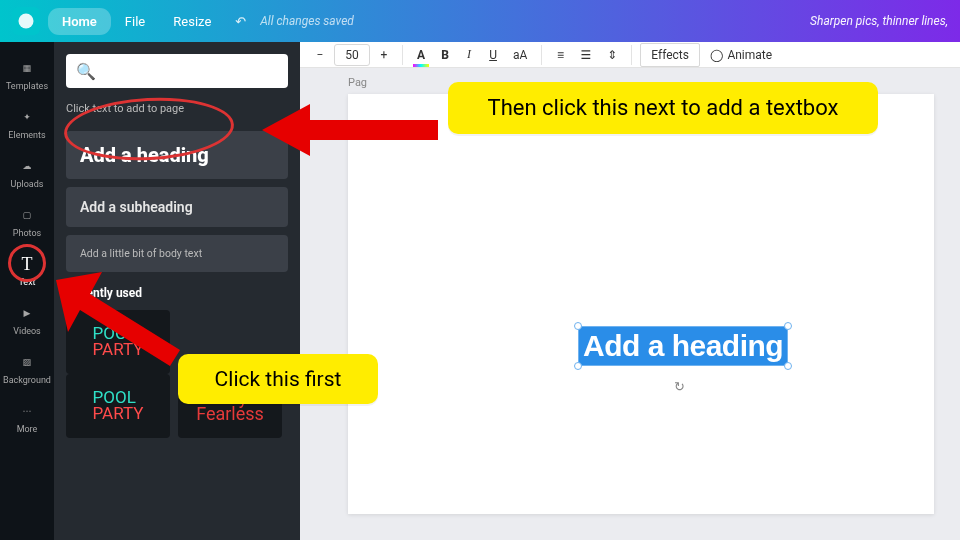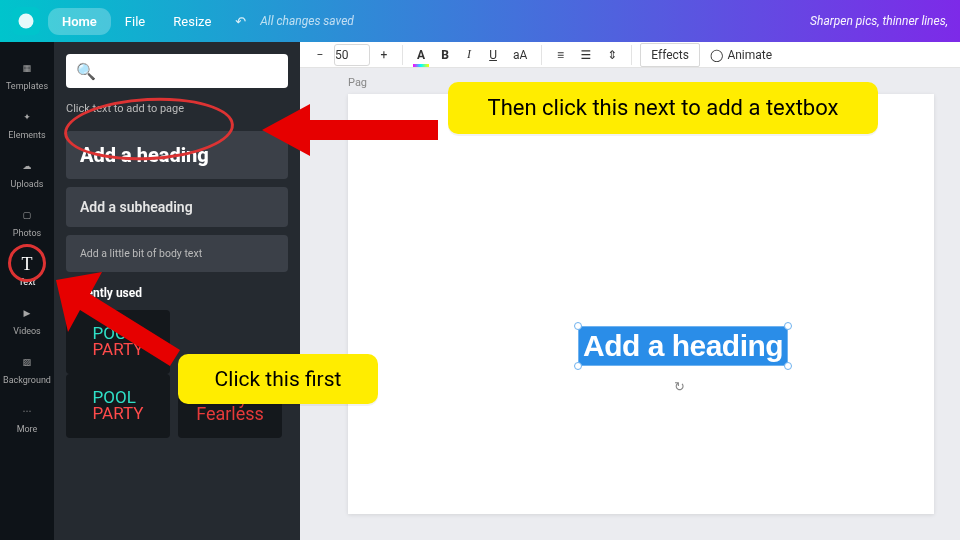--- a/index.html
+++ b/index.html
@@ -27,21 +27,21 @@
 .tbtn.bd{font-size:10.5px;color:#bbb}
 .sect{font-size:12px;font-weight:700;color:#fff;margin:14px 0 10px}
 .thumbs{display:flex;gap:8px;flex-wrap:wrap}
 .thumb{width:104px;height:64px;background:#14181c;border-radius:4px;display:flex;flex-direction:column;align-items:center;justify-content:center;overflow:hidden}
 .pool1{font-family:Impact,sans-serif;color:#2fe0c7;font-size:17px;line-height:.92;text-align:left}
 .pool1 .p2{color:#ff4b4b}
 .stayf{font-family:"Brush Script MT",cursive;color:#e53a3a;font-size:18px;text-align:center;line-height:.9}
 .canvaswrap{flex:1;background:#ebecf0;display:flex;flex-direction:column}
 .toolbar{height:40px;background:#fff;border-bottom:1px solid #e3e3e3;display:flex;align-items:center;padding:0 10px;gap:4px;font-size:12px;color:#333}
 .tb-font{border:1px solid #d8d8d8;border-radius:3px;padding:4px 8px;min-width:110px;display:flex;justify-content:space-between;align-items:center;cursor:pointer}
-.tb-num{border:1px solid #d8d8d8;border-radius:3px;width:36px;padding:3px 0}
+.tb-num{border:1px solid #d8d8d8;border-radius:3px;width:36px;text-align:center;padding:3px 0}
 .tb-btn{padding:4px 6px;cursor:pointer;border-radius:3px;min-width:20px;text-align:center}
 .tb-btn.b{font-weight:800}
 .tb-btn.i{font-style:italic;font-family:Georgia}
 .tb-btn.u{text-decoration:underline}
 .tb-sep{width:1px;height:20px;background:#e3e3e3;margin:0 4px}
 .tb-colA{position:relative;font-weight:700}
 .tb-colA::after{content:"";position:absolute;bottom:-1px;left:2px;right:2px;height:3px;background:linear-gradient(90deg,#f0f,#0ff,#ff0)}
 .tb-eff{border:1px solid #d8d8d8;border-radius:2px;padding:4px 10px;cursor:pointer}
 .canvas{flex:1;position:relative;padding:26px}
 .page{background:#fff;width:586px;height:420px;margin-left:22px;position:relative;box-shadow:0 1px 4px rgba(0,0,0,.1)}

